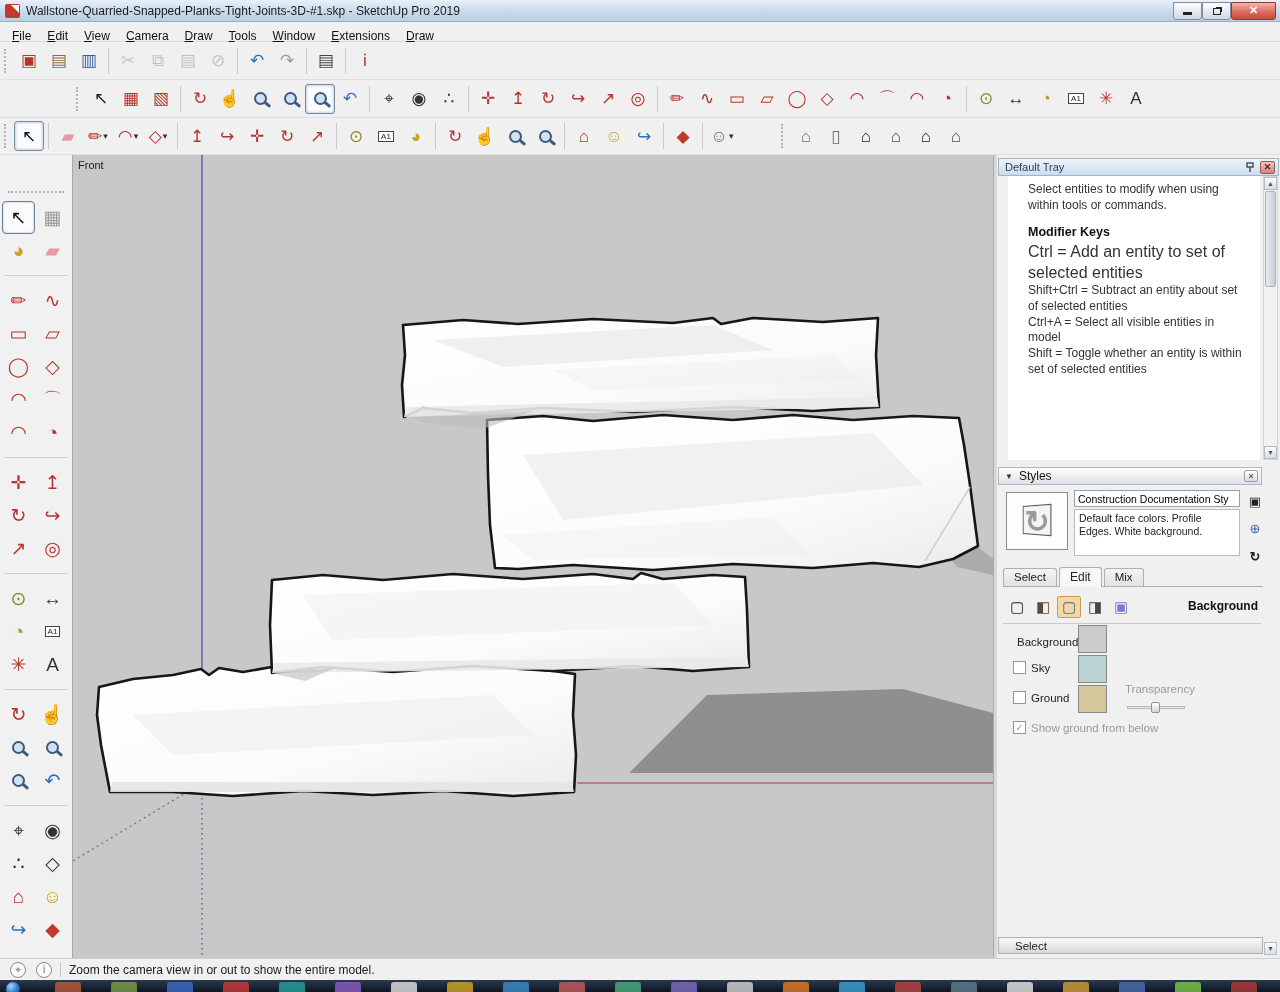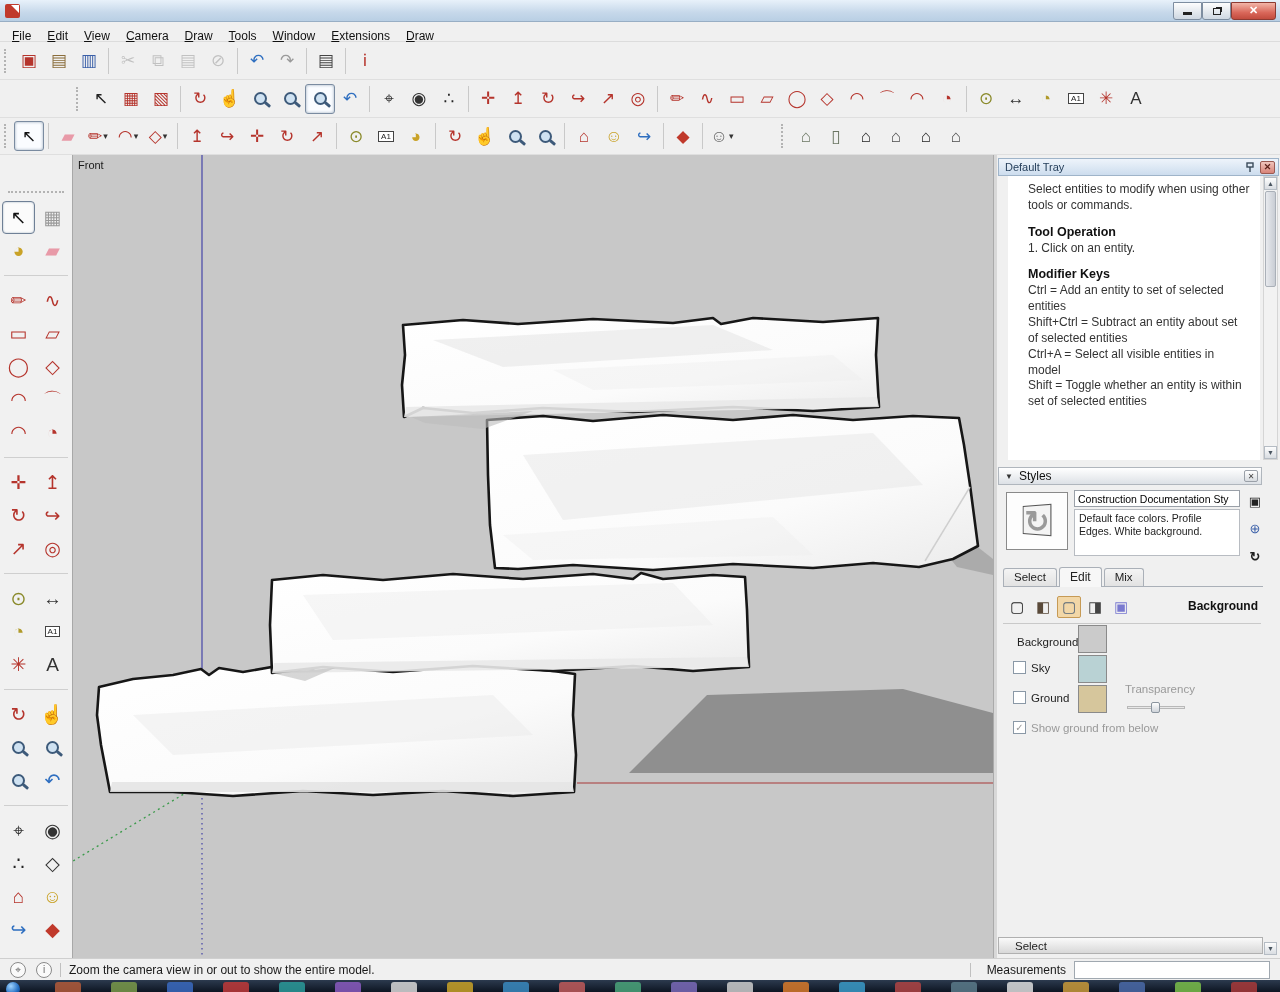--- a/index.html
+++ b/index.html
@@ -128,20 +128,21 @@
   #start-orb { position:absolute; left:6px; top:2px; width:14px; height:14px; border-radius:50%; background:radial-gradient(circle at 35% 30%,#9fd4ff,#1f6ac0 60%,#0b2f66); }
   .task-ico { position:absolute; top:2px; width:26px; height:12px; border-radius:3px 3px 0 0; opacity:.85; }
 </style>
 </head>
 <body>
 
 <div id="app">
 
   <div id="titlebar">
     <div id="app-logo"></div>
+    <div id="title-text">Wallstone-Quarried-Snapped-Planks-Tight-Joints-3D-#1.skp - SketchUp Pro 2019</div>
     <div id="win-controls">
       <div class="wbtn">
           <span class="min-glyph"></span>
         </div>
       <div class="wbtn">
           <span class="restore-glyph"></span>
         </div>
       <div class="wbtn close">
           <span>✕</span>
         </div>
@@ -613,29 +614,25 @@
             <rect x="2" y="1" width="6" height="4" fill="none" stroke="#3a4a5a" stroke-width="1.4"></rect>
             <line x1="5" y1="5" x2="5" y2="10" stroke="#3a4a5a" stroke-width="1.4"></line>
           </svg>
         </span>
         <span id="tray-close">
             <span>✕</span>
           </span>
       </div>
 
       <div id="instructor">
-        <p>Select entities to modify when using other tools or commands.</p>
+        <p>Select entities to modify when using within tools or commands.</p>
         <div id="instructor-sections">
             <div class="sec">
-              <h4>Tool Operation</h4>
-              <div style="font-size: 12px; line-height: 1.32;">1. Click on an entity.</div>
-            </div>
-            <div class="sec">
               <h4>Modifier Keys</h4>
-              <div style="font-size: 12px; line-height: 1.32;">Ctrl = Add an entity to set of selected entities</div>
+              <div style="font-size: 16px; line-height: 1.32;">Ctrl = Add an entity to set of selected entities</div>
               <div style="font-size: 12px; line-height: 1.32;">Shift+Ctrl = Subtract an entity about set of selected entities</div>
               <div style="font-size: 12px; line-height: 1.32;">Ctrl+A = Select all visible entities in model</div>
               <div style="font-size: 12px; line-height: 1.32;">Shift = Toggle whether an entity is within set of selected entities</div>
             </div>
           </div>
       </div>
 
       <div class="vscroll" style="left:266px; top:21px; height:284px;">
         <span class="sbtn" style="top:0;">▲</span>
         <span class="sthumb" style="top:14px; height:96px;"></span>
@@ -722,25 +719,20 @@
 
   <div id="statusbar">
     <span class="status-ico">
         <span>⌖</span>
       </span>
     <span class="status-ico">
         <span>i</span>
       </span>
     <span class="status-div"></span>
     <span id="status-hint">Zoom the camera view in or out to show the entire model.</span>
-    <div id="meas-wrap">
-      <span class="status-div"></span>
-      <span id="meas-label">Measurements</span>
-      <input id="meas-input" type="text" value="" style="">
-    </div>
   </div>
 
   <div id="taskbar">
     <div id="start-orb"></div>
   <span class="task-ico" style="left: 55px; background: rgb(179, 90, 58);"></span>
       <span class="task-ico" style="left: 111px; background: rgb(122, 154, 74);"></span>
       <span class="task-ico" style="left: 167px; background: rgb(58, 106, 192);"></span>
       <span class="task-ico" style="left: 223px; background: rgb(192, 58, 58);"></span>
       <span class="task-ico" style="left: 279px; background: rgb(42, 154, 154);"></span>
       <span class="task-ico" style="left: 335px; background: rgb(138, 90, 192);"></span>

